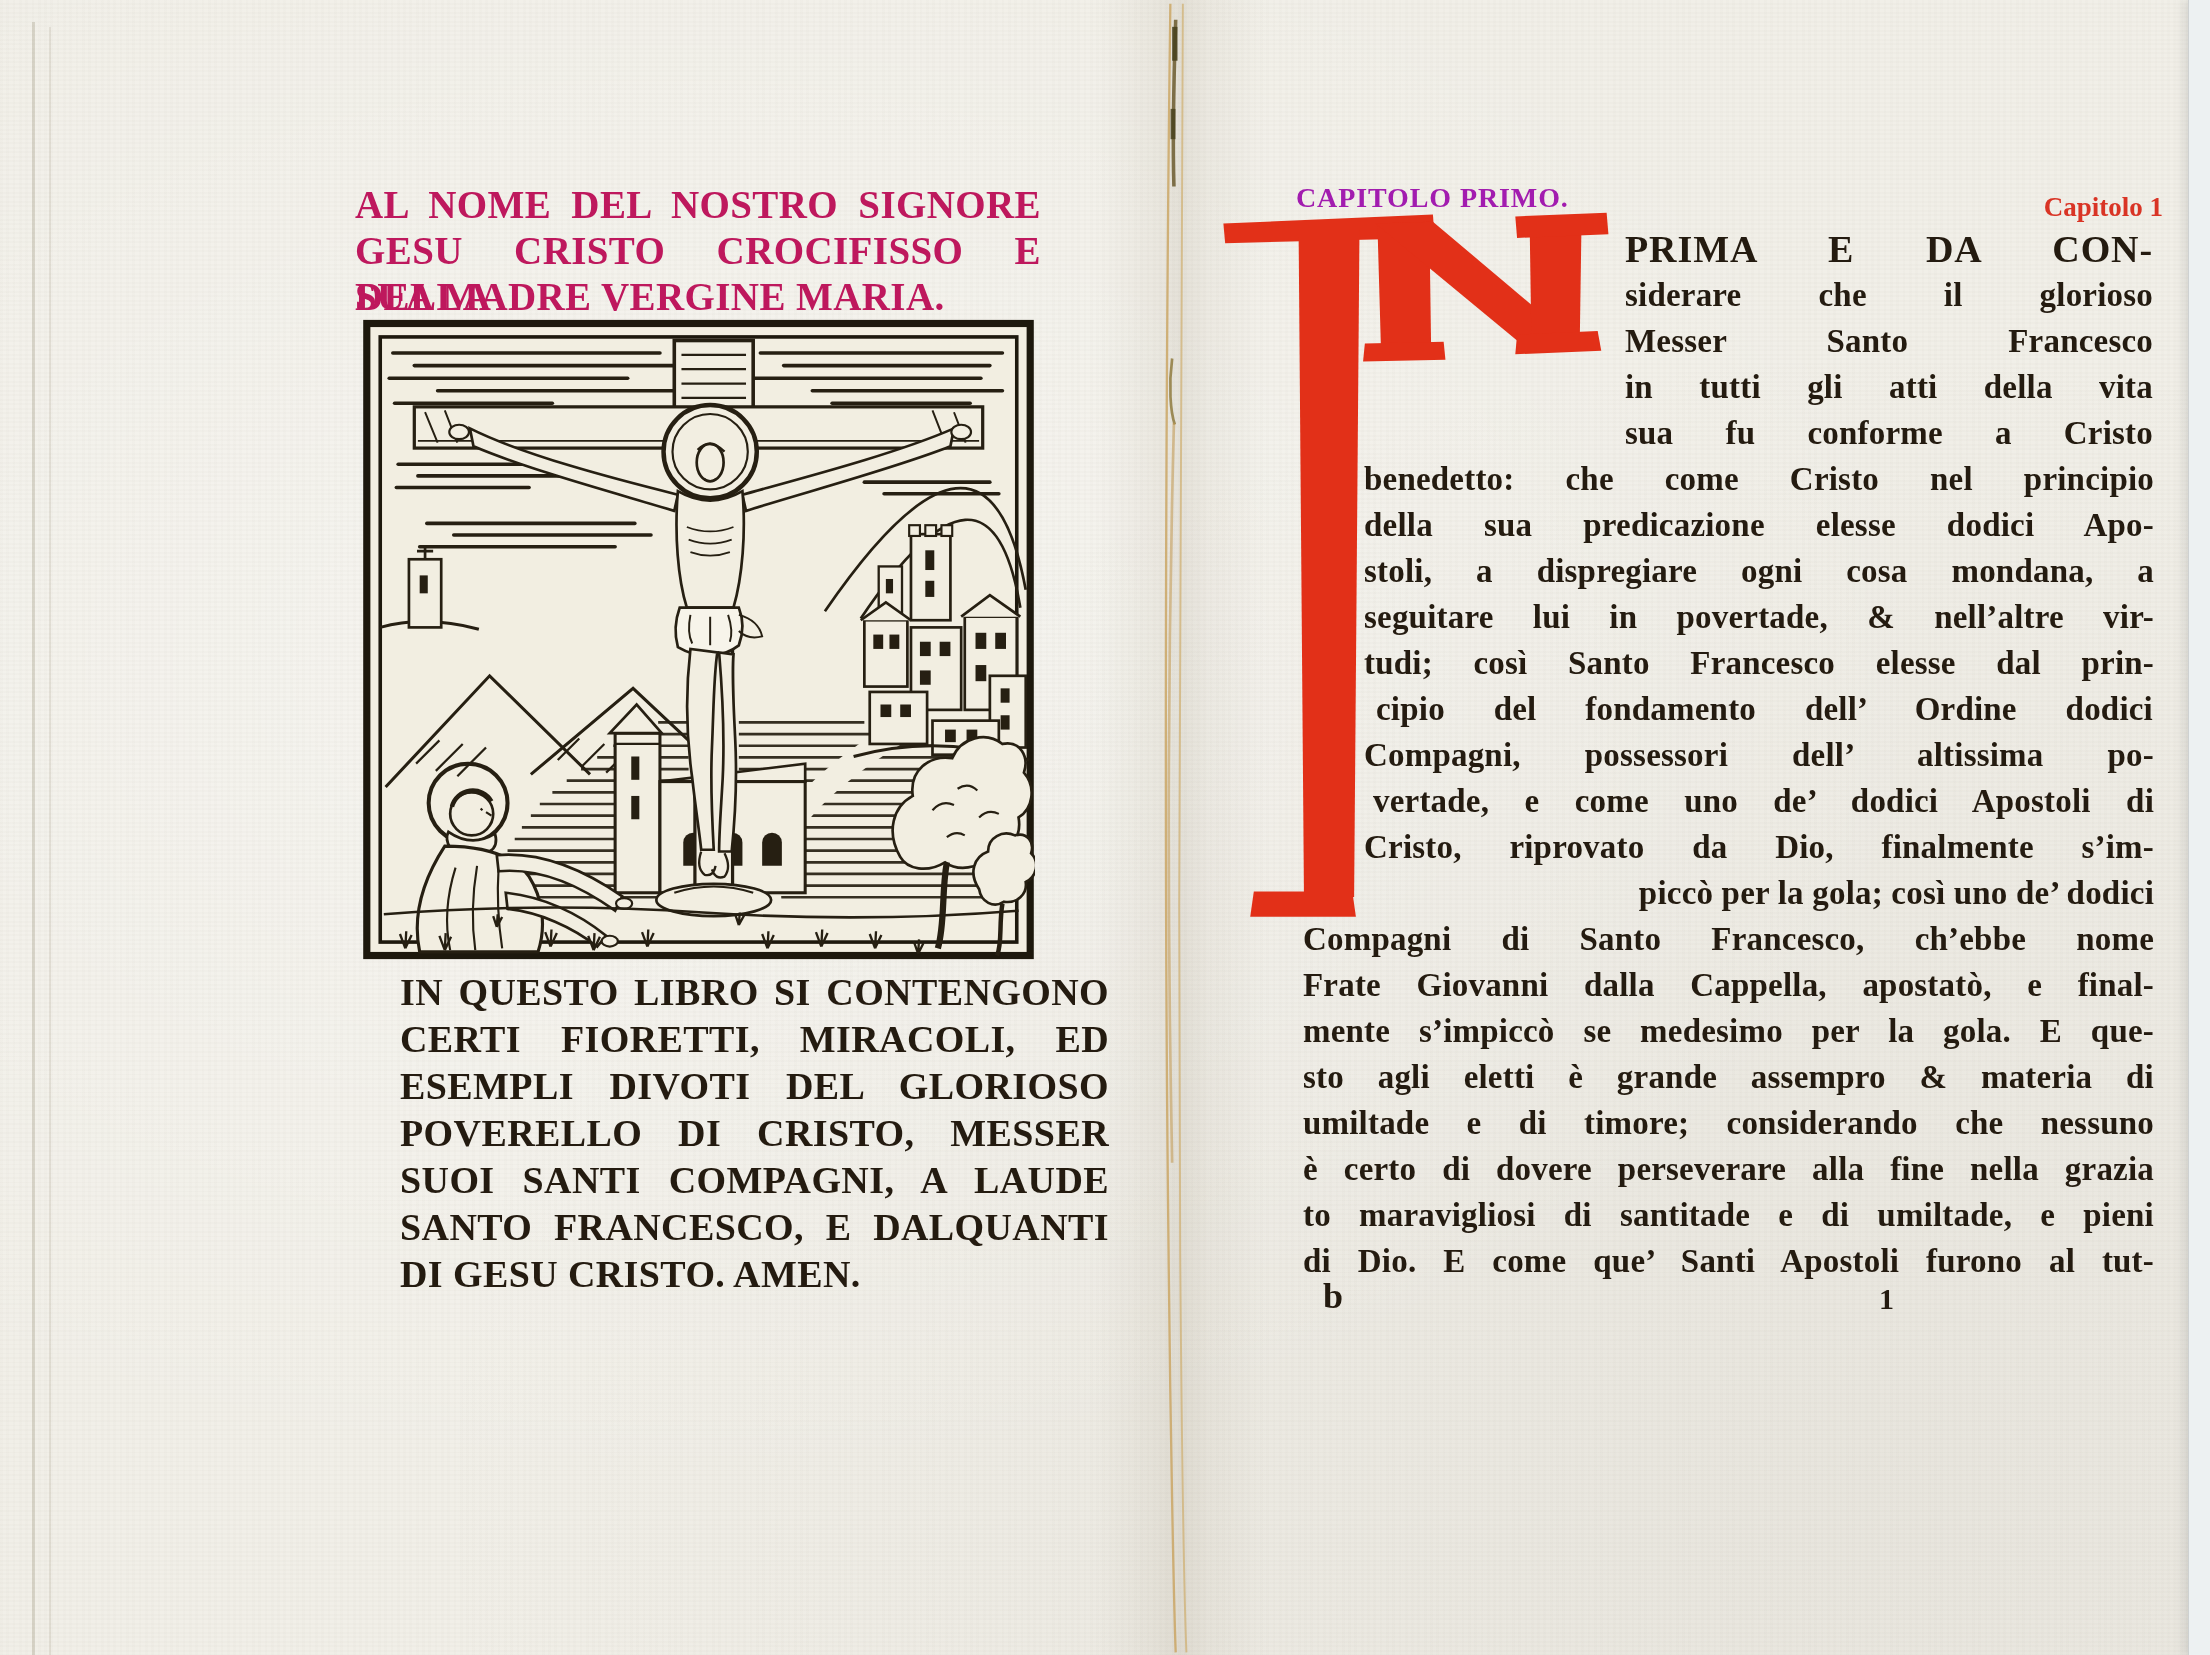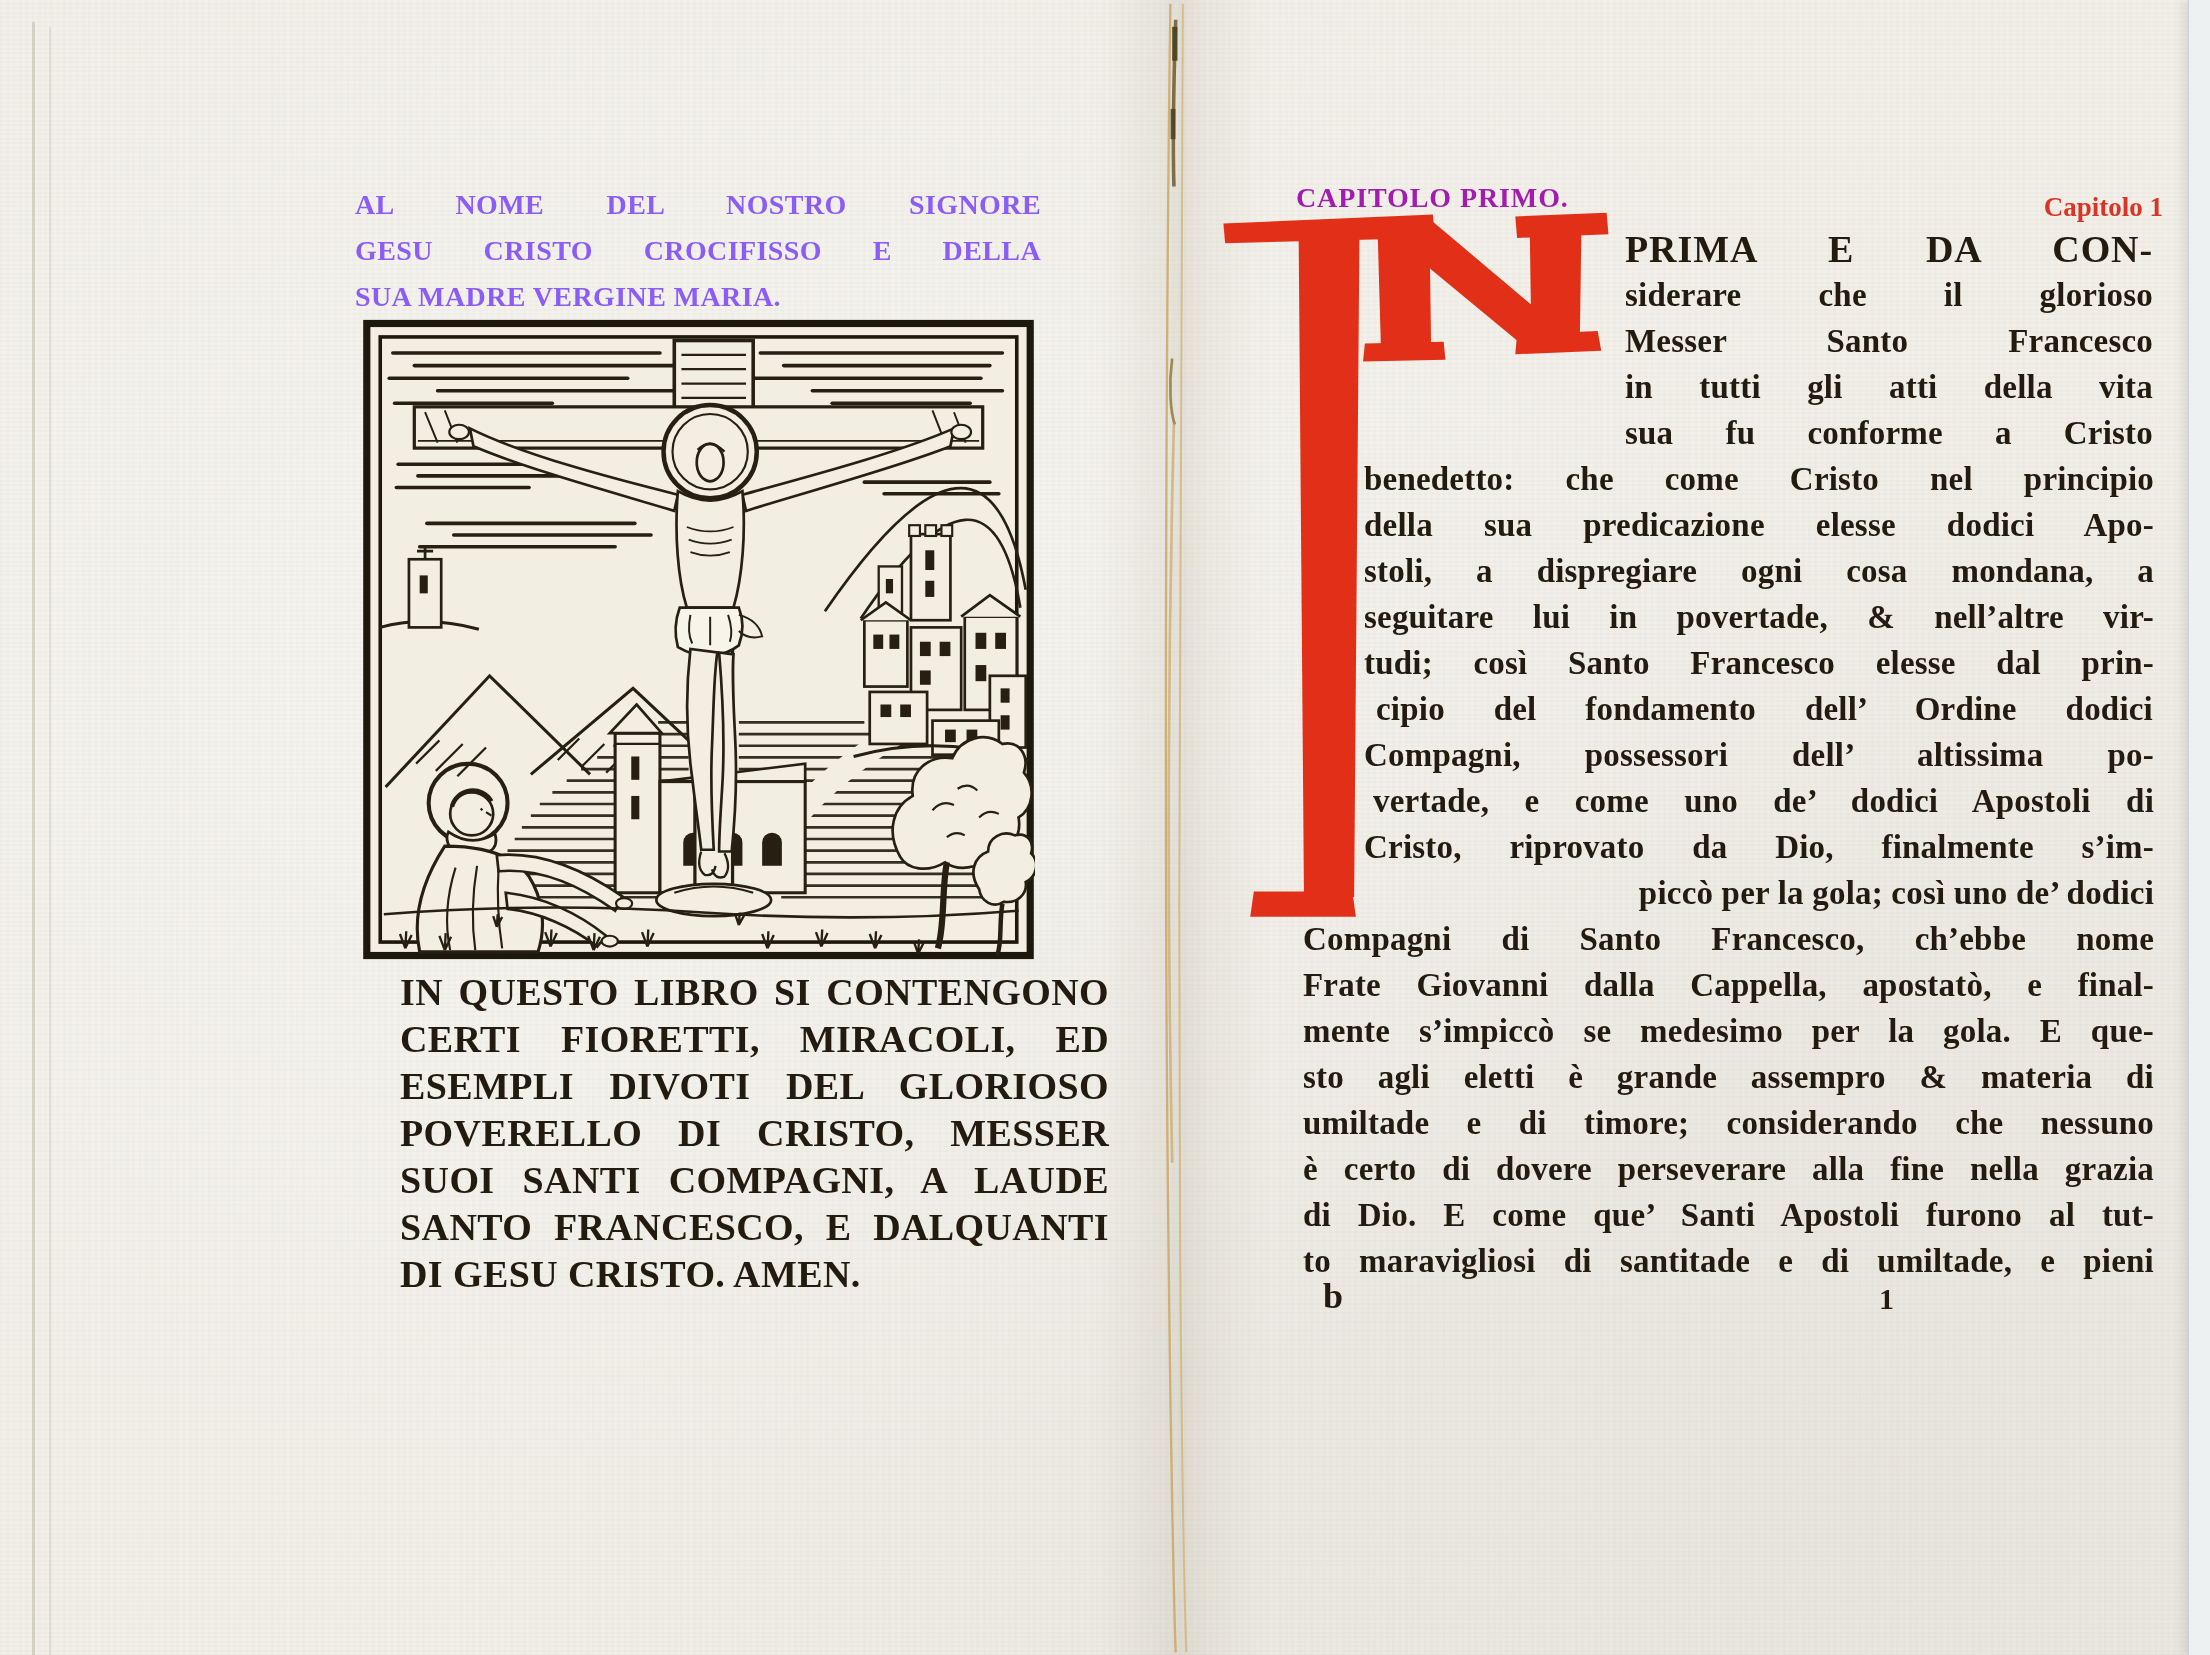--- a/index.html
+++ b/index.html
@@ -17,22 +17,22 @@
   
   .edgeL1{left:32px;top:21.5px;bottom:0;width:2.7px;background:rgba(140,130,105,.26);}
   .edgeL2{left:49px;top:27px;bottom:0;width:1.8px;background:rgba(140,130,105,.16);}
   .edgeR{right:0;top:0;bottom:0;width:21.5px;background:#edf1f2;
          border-left:0.9px solid rgba(150,150,150,.35);
          box-shadow:-5.4px 0 9px rgba(130,130,125,.18);}
   .gutterShade{left:1097px;top:0;bottom:0;width:170px;pointer-events:none;
      background:linear-gradient(90deg, transparent 0%, rgba(120,105,75,.07) 35%,
                 rgba(120,105,75,.12) 50%, rgba(120,105,75,.06) 65%, transparent 100%);}
   
-  .dedication{left:355px;top:182px;width:686px;color:#8b5cf6;
-     font-weight:bold;font-size:28px;line-height:46px;letter-spacing:0.4px;}
+  .dedication{left:355px;top:182px;width:686px;color:#be185d;
+     font-weight:bold;font-size:39px;line-height:46px;letter-spacing:0.4px;}
   .dline{text-align:justify;text-align-last:justify;height:46px;}
   .dline.short{text-align:left;text-align-last:auto;}
   .colophon{left:353px;top:969px;width:709px;color:#241b10;
      font-weight:bold;font-size:38px;line-height:47px;letter-spacing:0.4px;margin-left:47px;}
   .cline{text-align:justify;text-align-last:justify;height:47px;}
   .cline.short{text-align:left;text-align-last:auto;}
   
   .chapHead{left:1296px;top:182px;color:#a21caf;font-weight:bold;
      font-size:28px;letter-spacing:0.9px;white-space:nowrap;}
   .runHead{left:1970px;top:192px;width:193px;text-align:right;color:#d93425;
@@ -290,21 +290,21 @@
     <div class="bline ind-b">Compagni, possessori dell’ altissima po-</div>
     <div class="bline ind-b3">vertade, e come uno de’ dodici Apostoli di</div>
     <div class="bline ind-b">Cristo, riprovato da Dio, finalmente s’im-</div>
     <div class="bline ind-c">piccò per la gola; così uno de’ dodici</div>
     <div class="bline full">Compagni di Santo Francesco, ch’ebbe nome</div>
     <div class="bline full">Frate Giovanni dalla Cappella, apostatò, e final-</div>
     <div class="bline full">mente s’impiccò se medesimo per la gola. E que-</div>
     <div class="bline full">sto agli eletti è grande assempro &amp; materia di</div>
     <div class="bline full">umiltade e di timore; considerando che nessuno</div>
     <div class="bline full">è certo di dovere perseverare alla fine nella grazia</div>
+    <div class="bline full">to maravigliosi di santitade e di umiltade, e pieni</div>
     <div class="bline full">di Dio. E come que’ Santi Apostoli furono al tut-</div>
-    <div class="bline full">to maravigliosi di santitade e di umiltade, e pieni</div>
   </div>
 
   <div class="abs sig">b</div>
   <div class="abs pnum">1</div>
 
 </div>
 
 
 </body></html>

